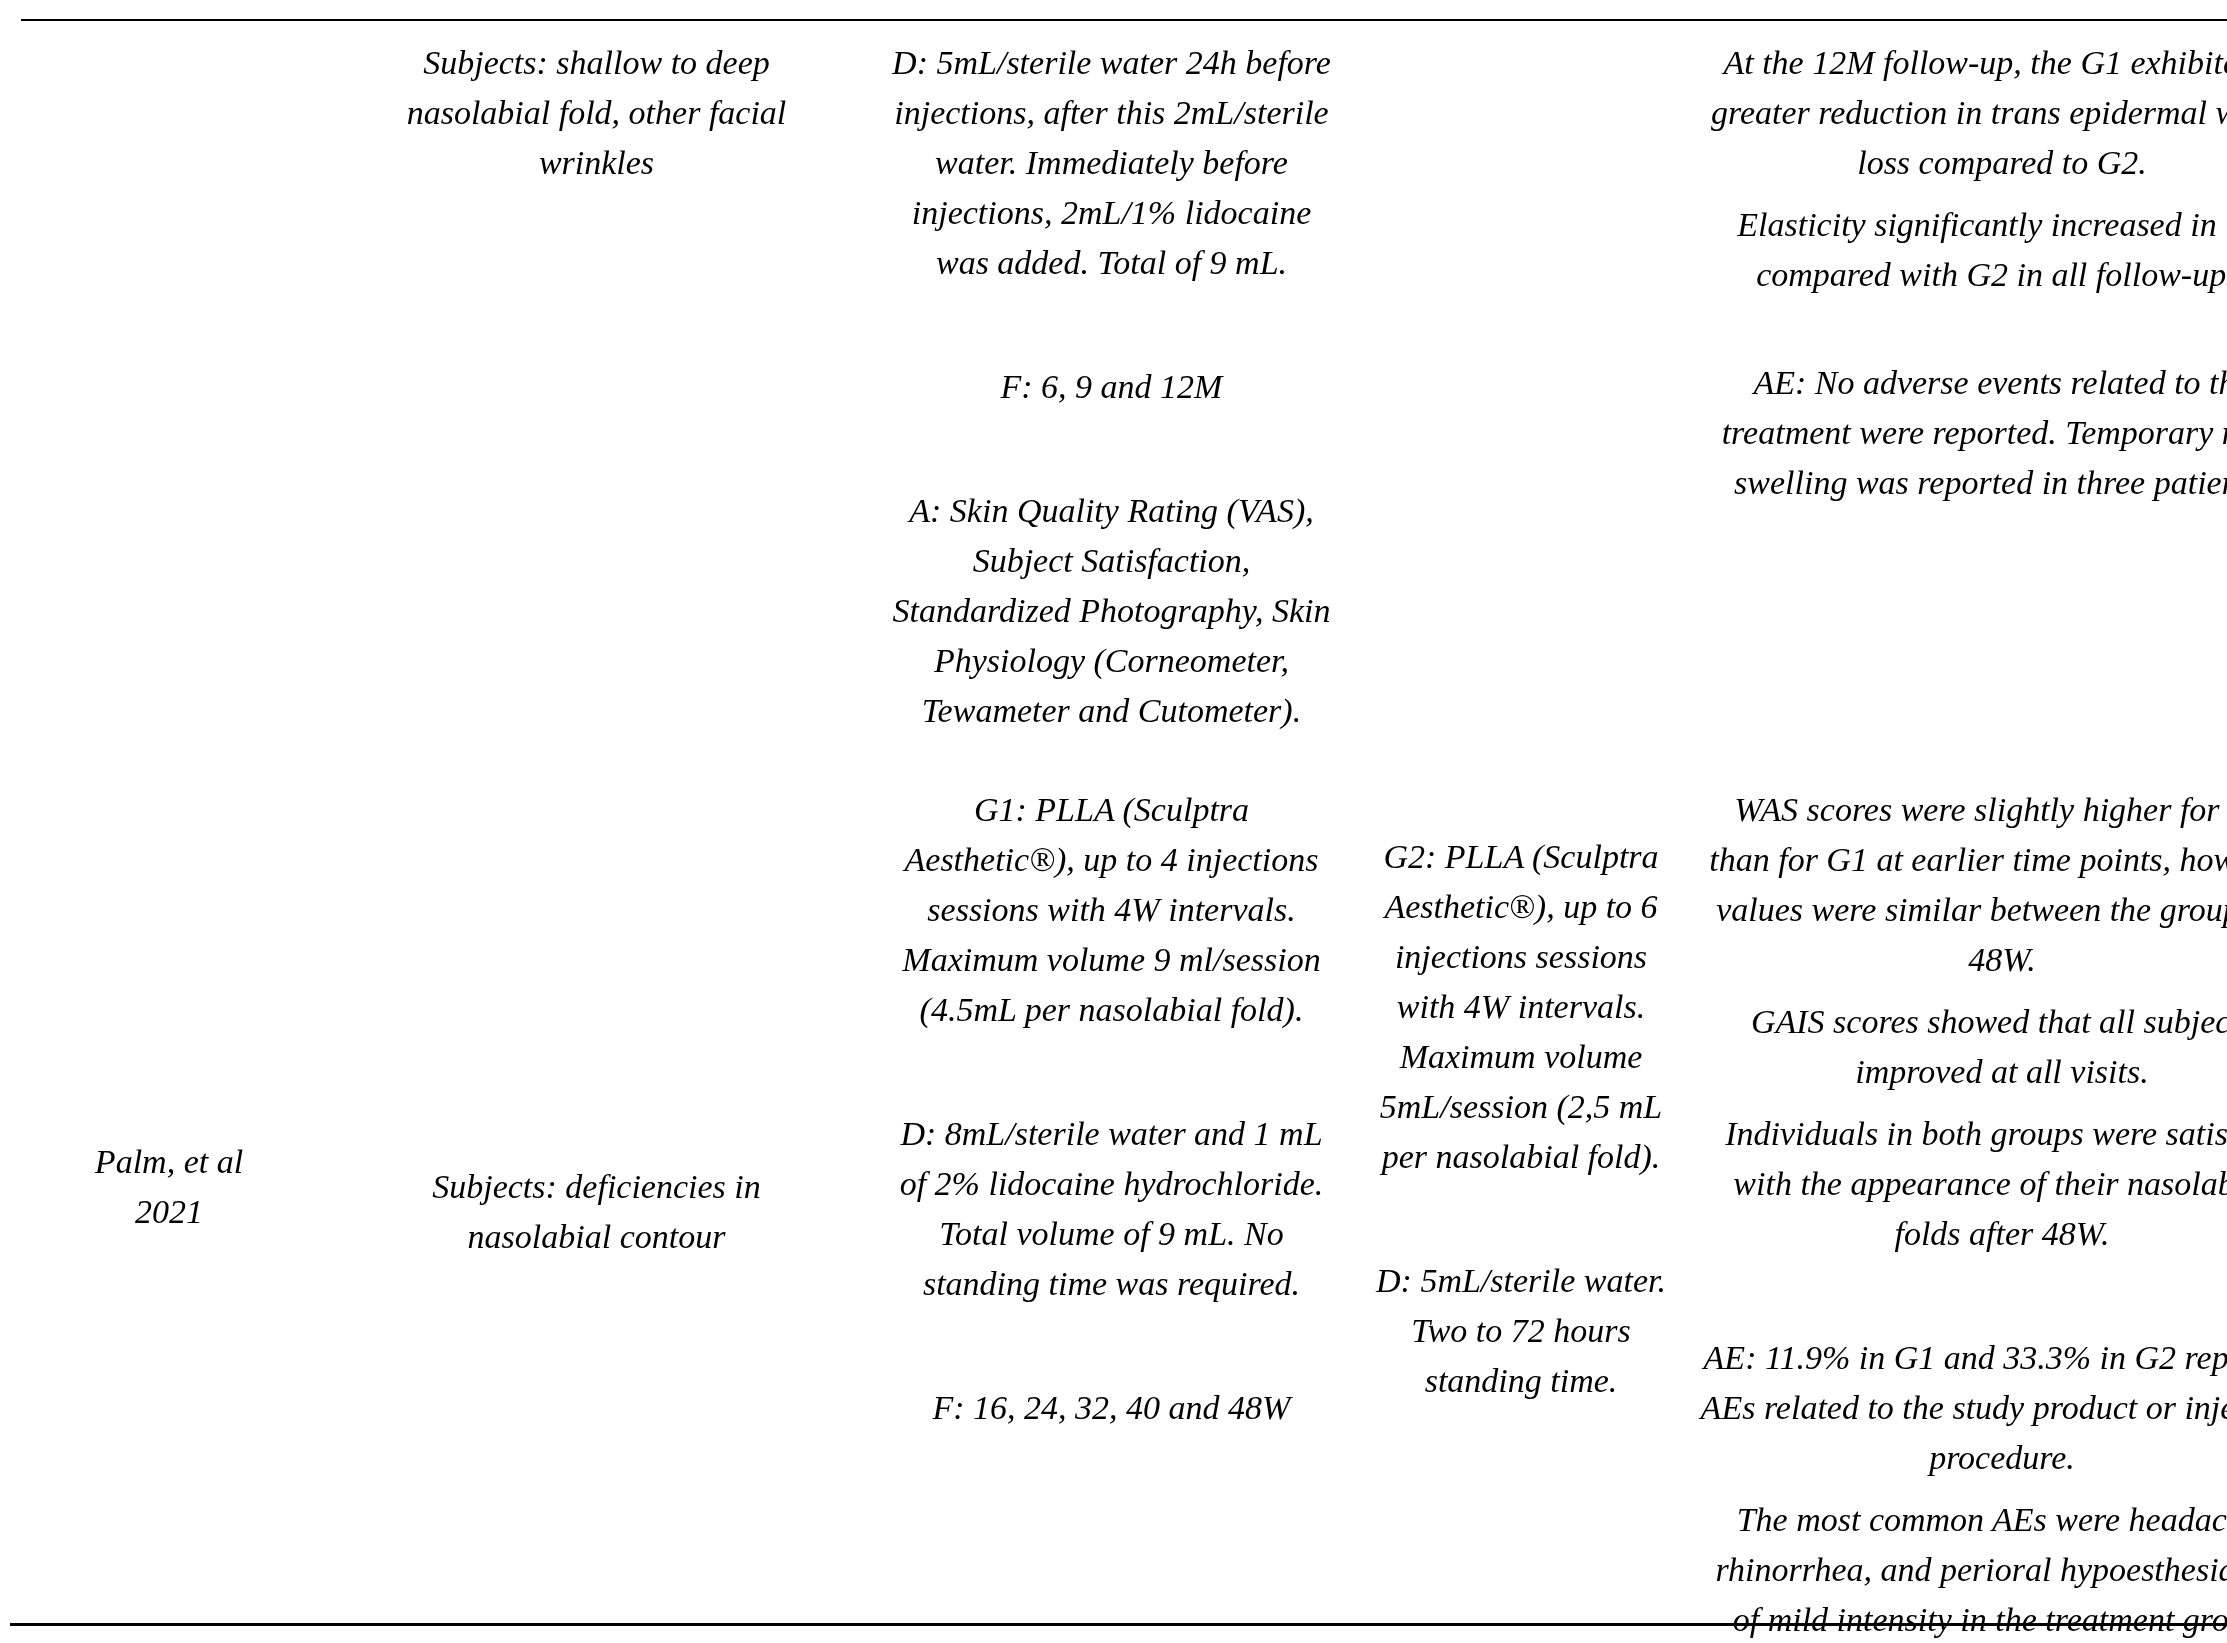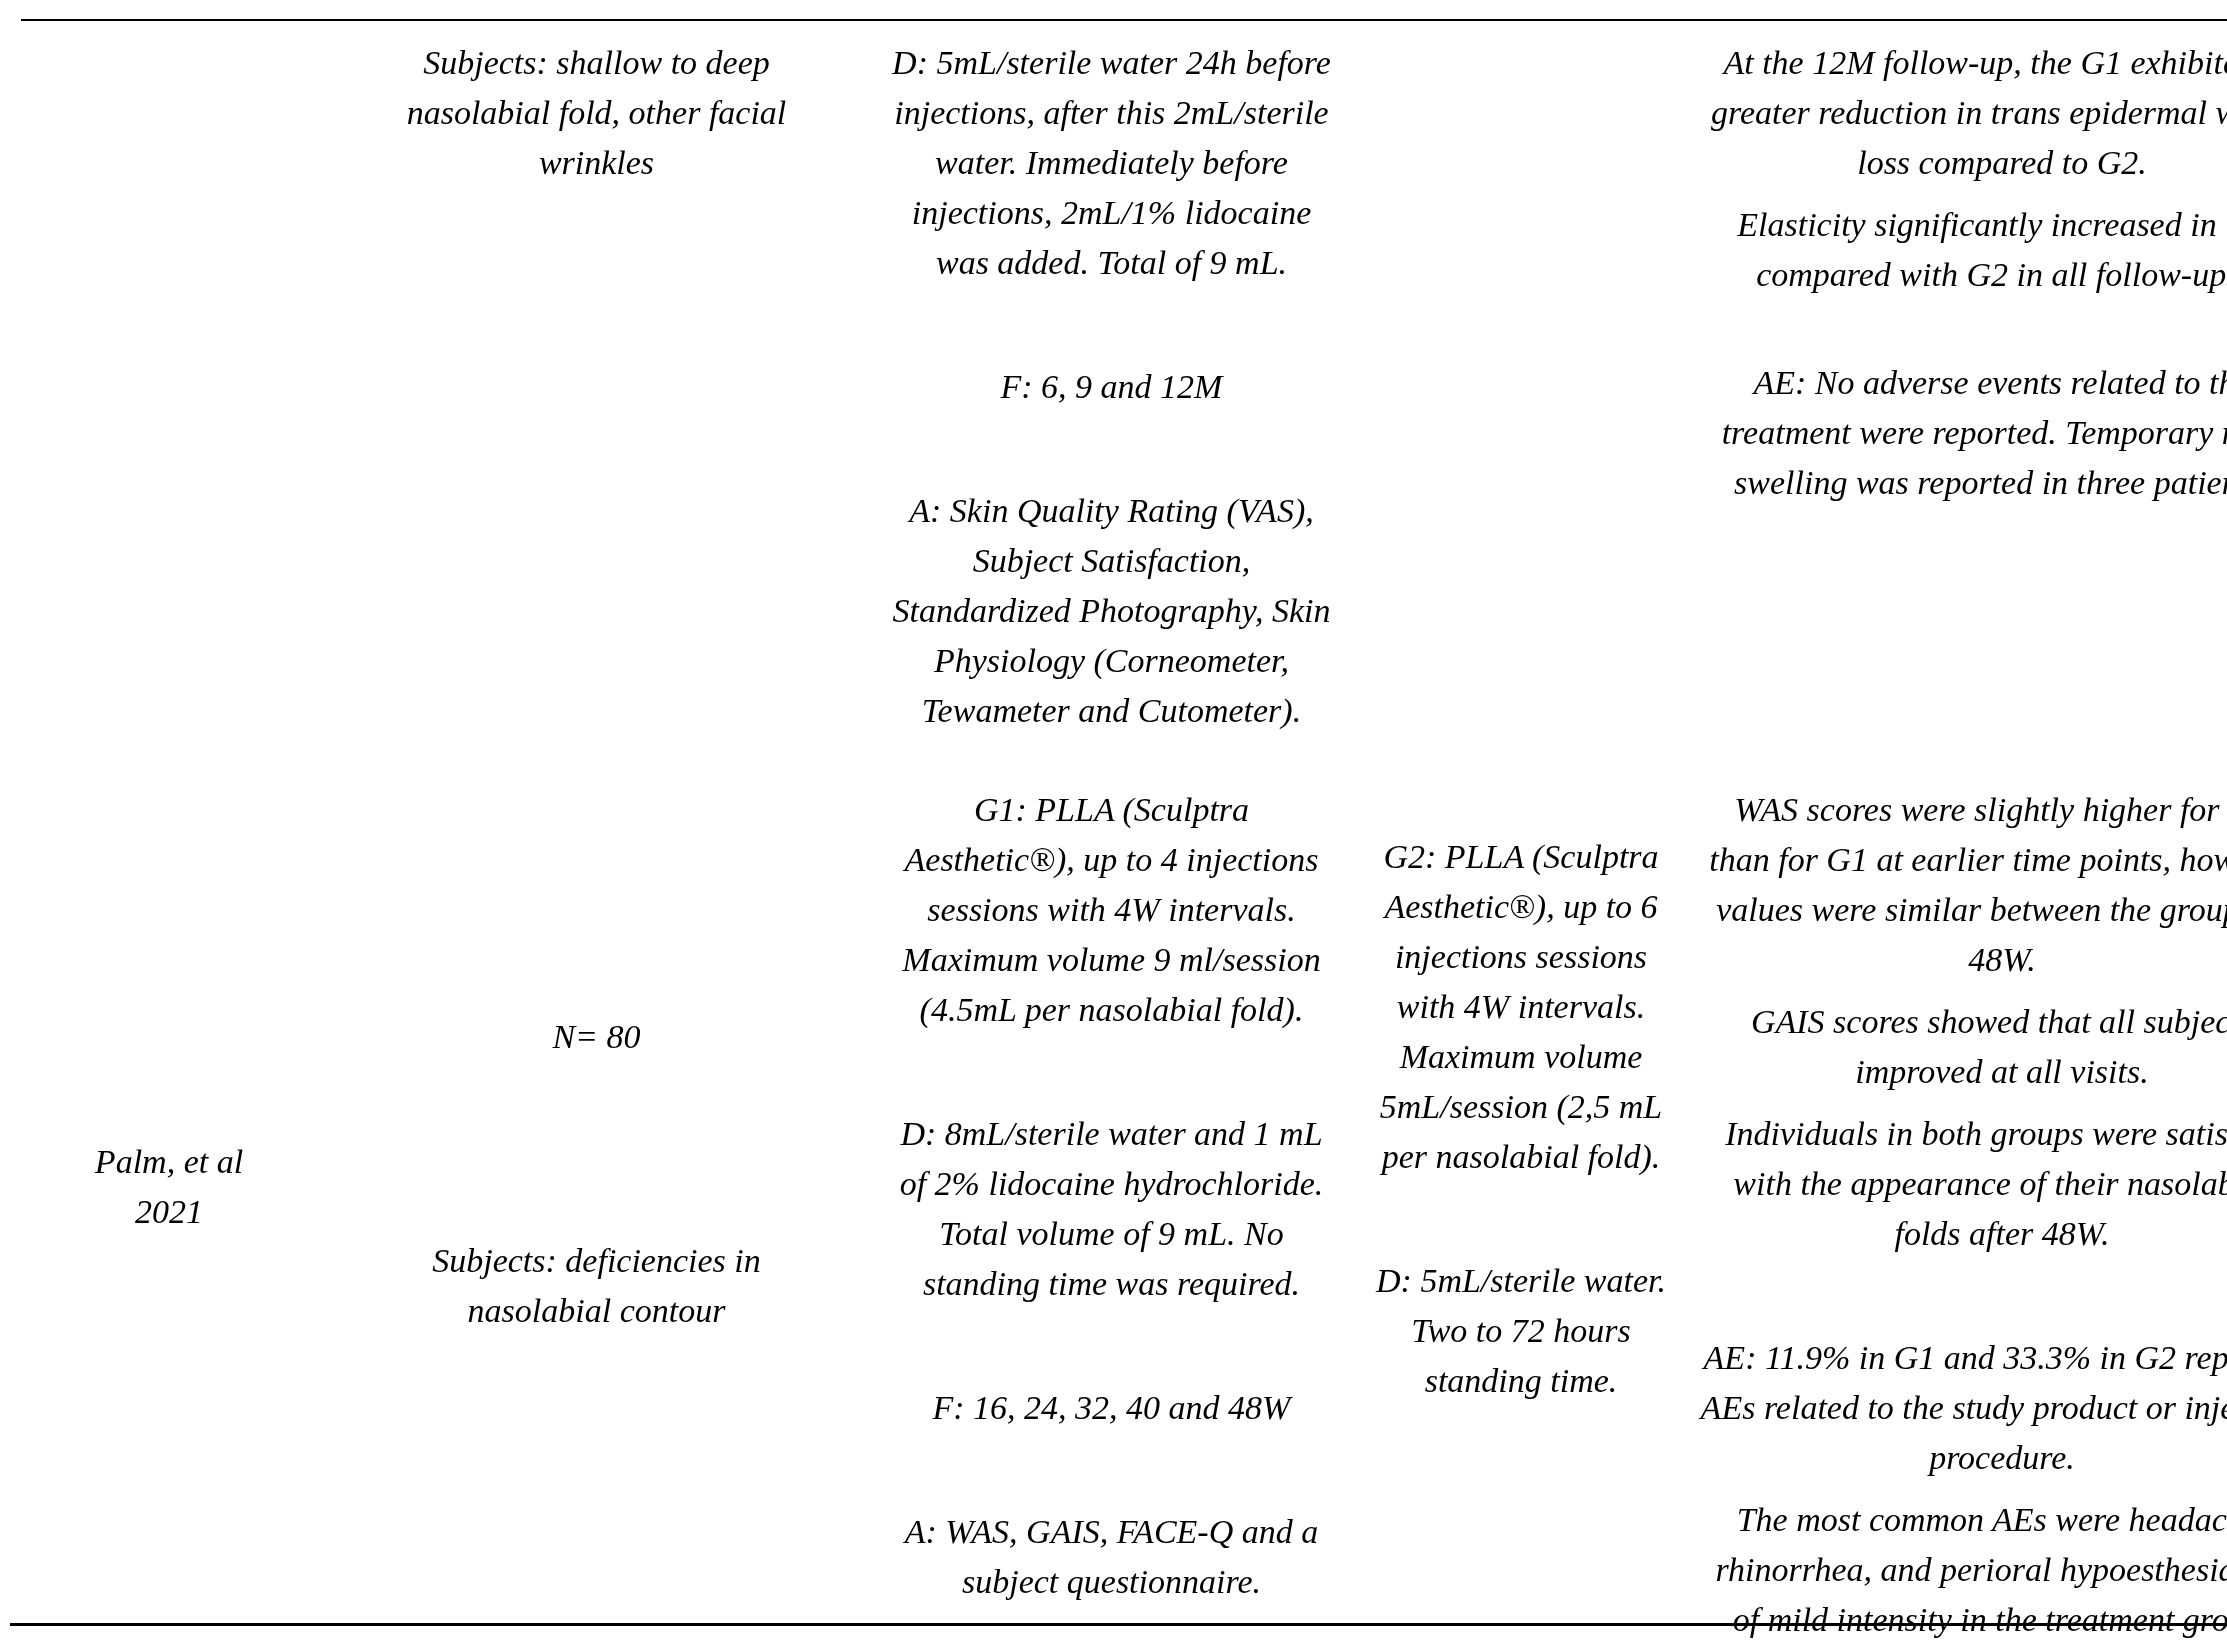--- a/index.html
+++ b/index.html
@@ -35,35 +35,33 @@
   <div class="gap"></div>
   <p style="margin-top:-4.5px">AE: No adverse events related to the treatment were reported. Temporary mild swelling was reported in three patients.</p>
 </div>
 
 <div class="cell" style="left:40px; width:258px; top:1125px;">
   <p>Palm, et al
 2021</p>
 </div>
 
 <div class="cell" style="left:374px; width:445px; top:1000px;">
-  <p>N= 80</p>
   <div class="gap"></div>
   <div class="gap"></div>
   <div class="gap"></div>
   <p>Subjects: deficiencies in nasolabial contour</p>
 </div>
 
 <div class="cell" style="left:873px; width:477px; top:773px;">
   <p>G1: PLLA (Sculptra Aesthetic®), up to 4 injections sessions with 4W intervals. Maximum volume 9 ml/session (4.5mL per nasolabial fold).</p>
   <div class="gap"></div>
   <p>D: 8mL/sterile water   and 1 mL of 2% lidocaine hydrochloride. Total volume of 9 mL.   No standing time was required.</p>
   <div class="gap"></div>
   <p>F:   16, 24, 32, 40 and 48W</p>
   <div class="gap"></div>
-  <p>A: WAS, GAIS, FACE-Q and a subject questionnaire.</p>
 </div>
 
 <div class="cell" style="left:1354px; width:334px; top:820px;">
   <p>G2: PLLA (Sculptra Aesthetic®), up to 6 injections sessions with 4W intervals. Maximum volume 5mL/session (2,5 mL per nasolabial fold).</p>
   <div class="gap"></div>
   <p>D: 5mL/sterile water. Two to 72 hours standing time.</p>
 </div>
 
 <div class="cell" style="left:1688px; width:628px; top:773px;">
   <p>WAS scores were slightly higher for G2 than for G1 at earlier time points, however values were similar between the groups at 48W.</p>

